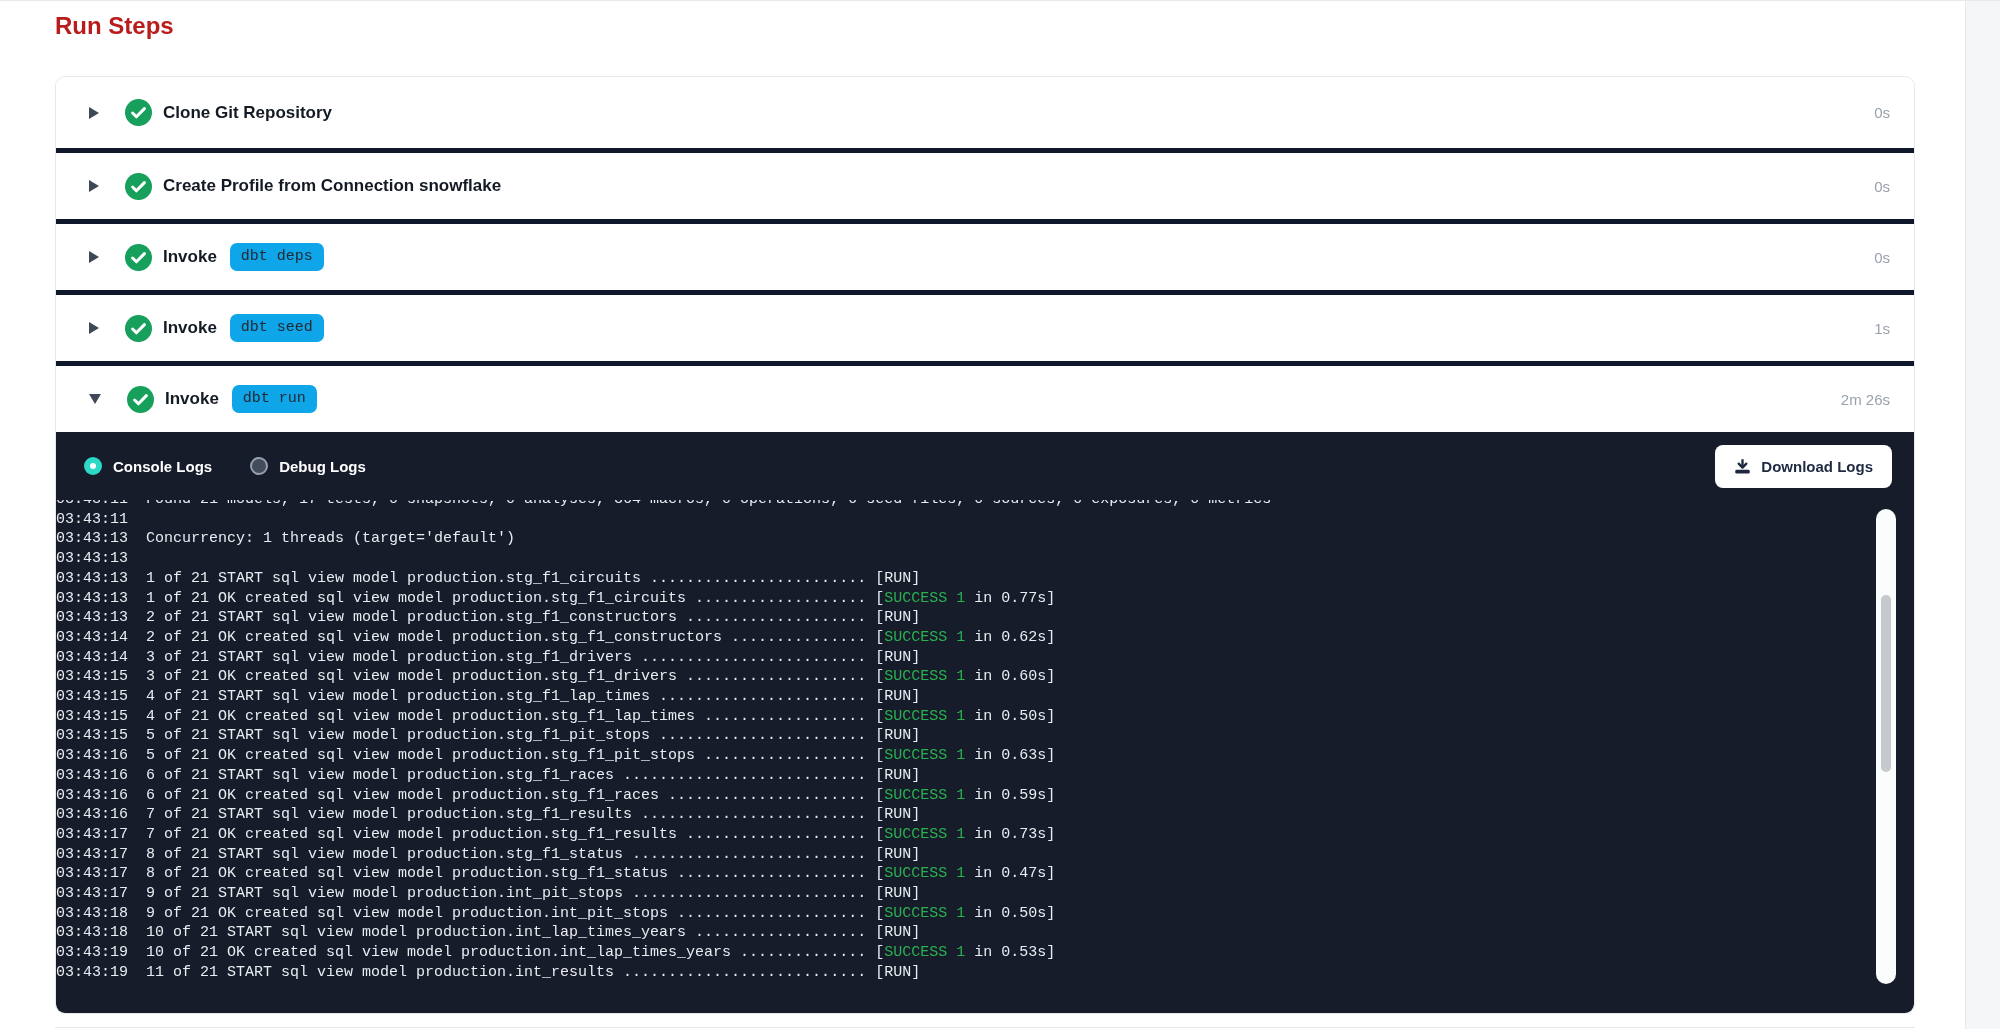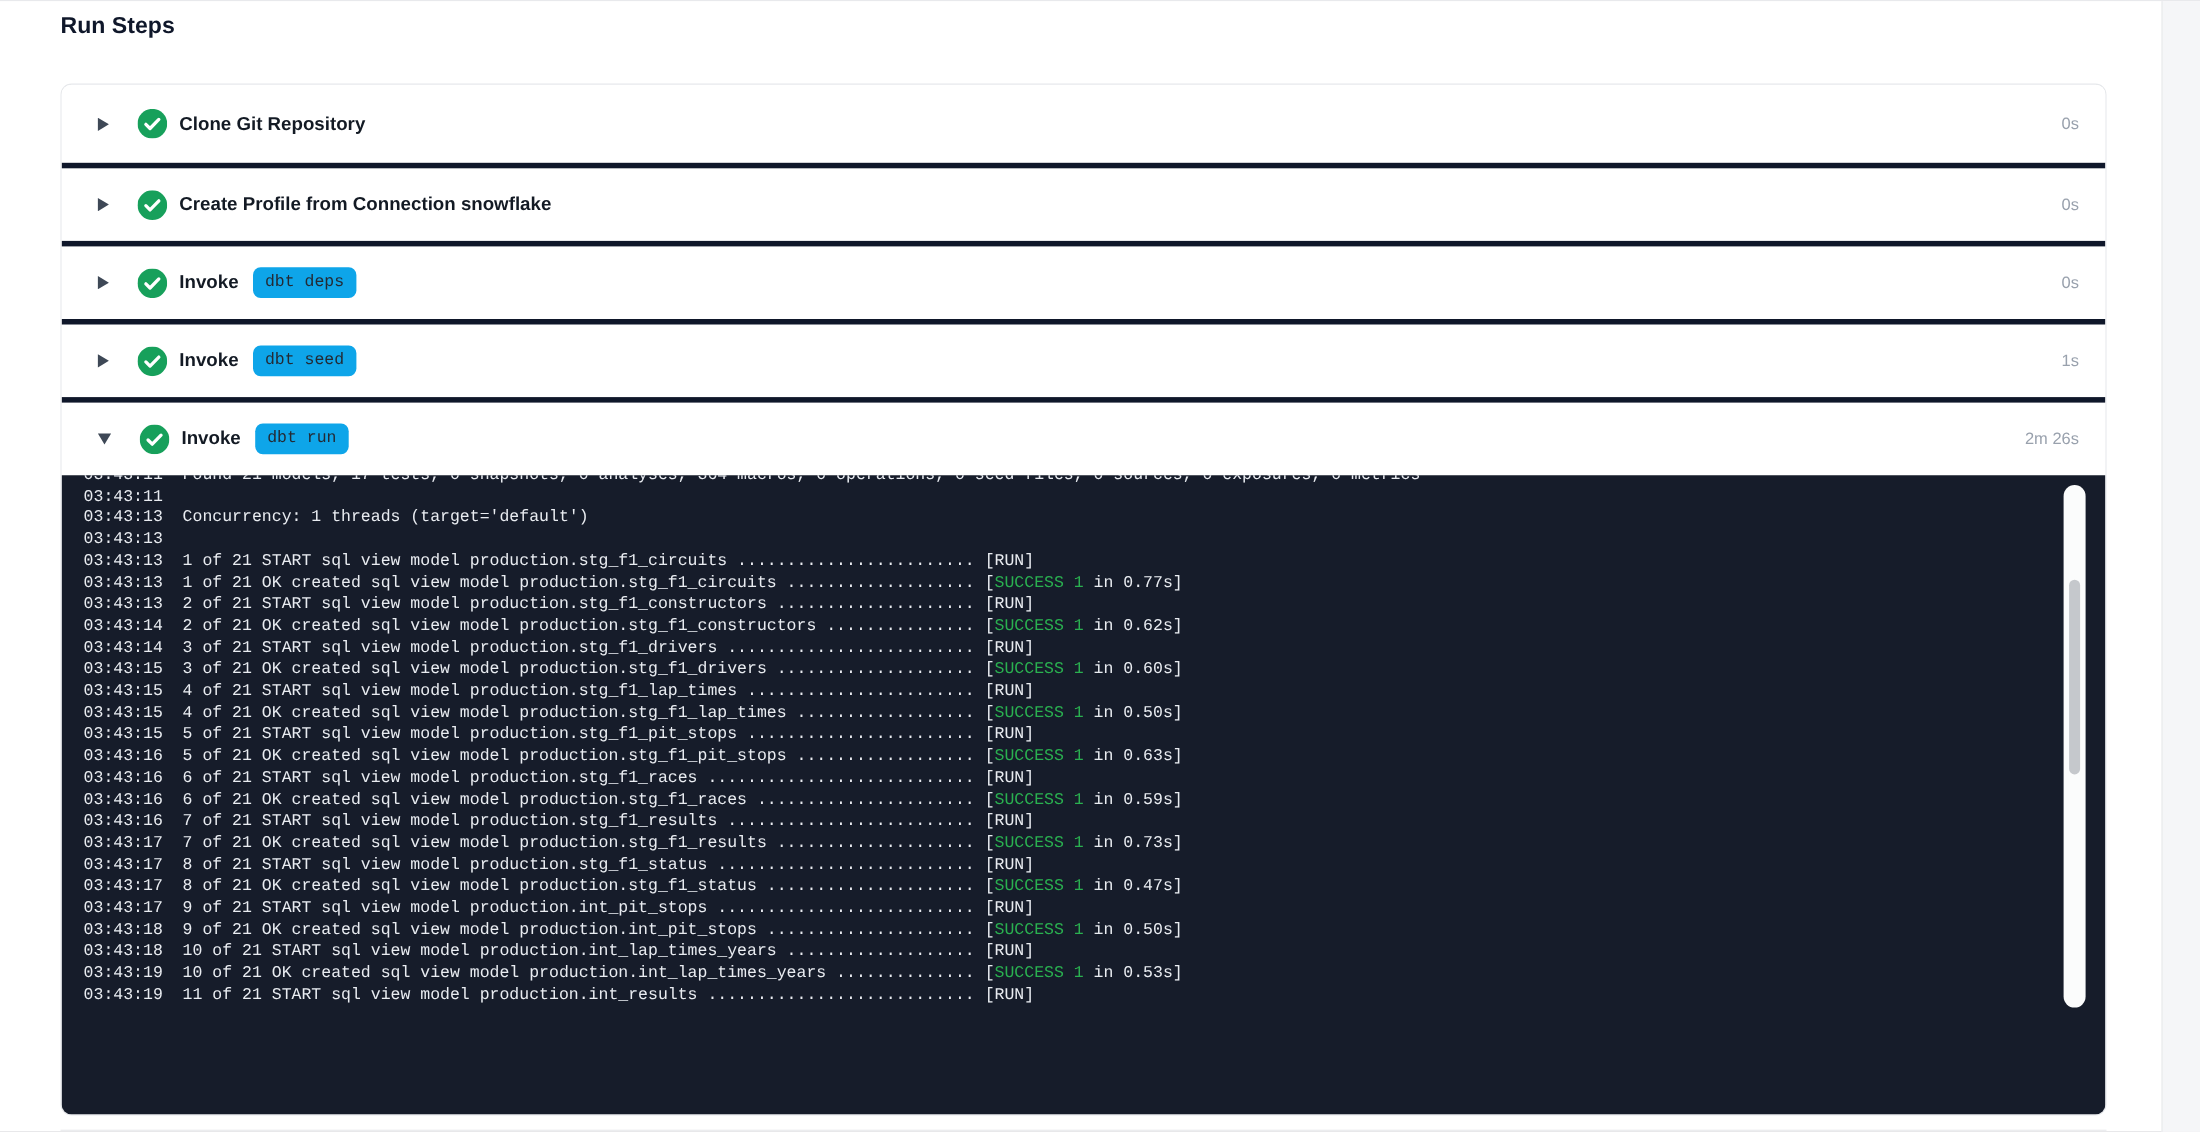--- a/index.html
+++ b/index.html
@@ -10,21 +10,21 @@
     font-family: "Liberation Sans", sans-serif;
     overflow: hidden;
     border-top: 1px solid #e8e9ec;
   }
   .right-strip {
     position: absolute; top: 0; bottom: 0; left: 1965px; width: 35px;
     background: #f5f6f8; border-left: 1px solid #e8e9ec;
   }
   .page-title {
     position: absolute; left: 55px; top: 11px;
-    font-size: 21px; font-weight: 700; color: #0f172a;
+    font-size: 24px; font-weight: 700; color: #b91c1c;
   }
   .card {
     position: absolute; left: 55px; top: 75px; width: 1860px; height: 938px;
     background: #ffffff; border: 1px solid #e6e8eb; border-radius: 10px;
     overflow: hidden;
   }
   
   .step-row {
     display: flex; align-items: center; height: 71px;
     padding: 0 24px 0 33px; background: #fff; cursor: pointer; text-align: center;
@@ -74,21 +74,21 @@
   .radio-dot.off { background: #434c5b; border: 2px solid #97a0ad; }
   .radio-label { margin-left: 11px; color: #ffffff; font-weight: 700; font-size: 15px; }
   .download-btn {
     margin-left: auto; height: 43px; padding: 0 19px;
     display: flex; align-items: center; gap: 10px;
     background: #ffffff; color: #1e2940;
     border: none; border-radius: 8px;
     font-family: "Liberation Sans", sans-serif;
     font-size: 15px; font-weight: 700; cursor: pointer;
   }
-  .log-area { flex: 1; position: relative; overflow: hidden; padding-left: 20px; }
+  .log-area { flex: 1; position: relative; overflow: hidden; }
   .log-content {
     margin-top: -10px;
     font-family: "Liberation Mono", monospace;
     font-size: 15px; line-height: 19.7px;
     color: #e9ecf1; white-space: pre;
   }
   .log-line .ok { color: #2ab050; text-align: right; }
   .scrollbar-track {
     position: absolute; right: 18px; top: 9px; width: 20px; height: 475px;
     background: #fbfcfc; border-radius: 10px;
@@ -165,20 +165,42 @@
             <path d="M7.6 14 l3.8 3.8 L19.4 9.6" stroke="#ffffff" stroke-width="3" fill="none" stroke-linecap="round" stroke-linejoin="round"></path>
           </svg>
         </span>
         <span class="step-label">Invoke</span>
         <code class="step-badge">dbt run</code>
         <span class="step-duration">2m 26s</span>
       </div>
     </div>
 
   <div class="console">
+    <div class="console-header">
+      <div class="radio-group">
+          <label class="radio">
+            <span class="radio-dot on"></span>
+            <span class="radio-label">Console Logs</span>
+          </label>
+          <label class="radio">
+            <span class="radio-dot off"></span>
+            <span class="radio-label">Debug Logs</span>
+          </label>
+        </div>
+      <button class="download-btn">
+        <span style="display:flex;">
+          <svg width="17" height="17" viewBox="0 0 16 16">
+            <path d="M8 1.2 v7" stroke="#1e2940" stroke-width="2.2" fill="none"></path>
+            <path d="M4.4 5.3 L8 9 L11.6 5.3" stroke="#1e2940" stroke-width="2.2" fill="none" stroke-linecap="round" stroke-linejoin="round"></path>
+            <rect x="1.2" y="11" width="13.6" height="3.6" rx="1.3" fill="#1e2940"></rect>
+          </svg>
+        </span>
+        <span>Download Logs</span>
+      </button>
+    </div>
     <div class="log-area">
       <div class="log-content"><div class="log-line">03:43:11  Found 21 models, 17 tests, 0 snapshots, 0 analyses, 364 macros, 0 operations, 0 seed files, 0 sources, 0 exposures, 0 metrics</div><div class="log-line">03:43:11  </div><div class="log-line">03:43:13  Concurrency: 1 threads (target='default')</div><div class="log-line">03:43:13  </div><div class="log-line">03:43:13  1 of 21 START sql view model production.stg_f1_circuits ........................ [RUN]</div><div class="log-line">03:43:13  1 of 21 OK created sql view model production.stg_f1_circuits ................... [<span class="ok">SUCCESS 1</span> in 0.77s]</div><div class="log-line">03:43:13  2 of 21 START sql view model production.stg_f1_constructors .................... [RUN]</div><div class="log-line">03:43:14  2 of 21 OK created sql view model production.stg_f1_constructors ............... [<span class="ok">SUCCESS 1</span> in 0.62s]</div><div class="log-line">03:43:14  3 of 21 START sql view model production.stg_f1_drivers ......................... [RUN]</div><div class="log-line">03:43:15  3 of 21 OK created sql view model production.stg_f1_drivers .................... [<span class="ok">SUCCESS 1</span> in 0.60s]</div><div class="log-line">03:43:15  4 of 21 START sql view model production.stg_f1_lap_times ....................... [RUN]</div><div class="log-line">03:43:15  4 of 21 OK created sql view model production.stg_f1_lap_times .................. [<span class="ok">SUCCESS 1</span> in 0.50s]</div><div class="log-line">03:43:15  5 of 21 START sql view model production.stg_f1_pit_stops ....................... [RUN]</div><div class="log-line">03:43:16  5 of 21 OK created sql view model production.stg_f1_pit_stops .................. [<span class="ok">SUCCESS 1</span> in 0.63s]</div><div class="log-line">03:43:16  6 of 21 START sql view model production.stg_f1_races ........................... [RUN]</div><div class="log-line">03:43:16  6 of 21 OK created sql view model production.stg_f1_races ...................... [<span class="ok">SUCCESS 1</span> in 0.59s]</div><div class="log-line">03:43:16  7 of 21 START sql view model production.stg_f1_results ......................... [RUN]</div><div class="log-line">03:43:17  7 of 21 OK created sql view model production.stg_f1_results .................... [<span class="ok">SUCCESS 1</span> in 0.73s]</div><div class="log-line">03:43:17  8 of 21 START sql view model production.stg_f1_status .......................... [RUN]</div><div class="log-line">03:43:17  8 of 21 OK created sql view model production.stg_f1_status ..................... [<span class="ok">SUCCESS 1</span> in 0.47s]</div><div class="log-line">03:43:17  9 of 21 START sql view model production.int_pit_stops .......................... [RUN]</div><div class="log-line">03:43:18  9 of 21 OK created sql view model production.int_pit_stops ..................... [<span class="ok">SUCCESS 1</span> in 0.50s]</div><div class="log-line">03:43:18  10 of 21 START sql view model production.int_lap_times_years ................... [RUN]</div><div class="log-line">03:43:19  10 of 21 OK created sql view model production.int_lap_times_years .............. [<span class="ok">SUCCESS 1</span> in 0.53s]</div><div class="log-line">03:43:19  11 of 21 START sql view model production.int_results ........................... [RUN]</div></div>
       <div class="scrollbar-track">
         <div class="scrollbar-thumb"></div>
       </div>
     </div>
   </div>
 </div>
 
 <div class="bottom-line"></div>

